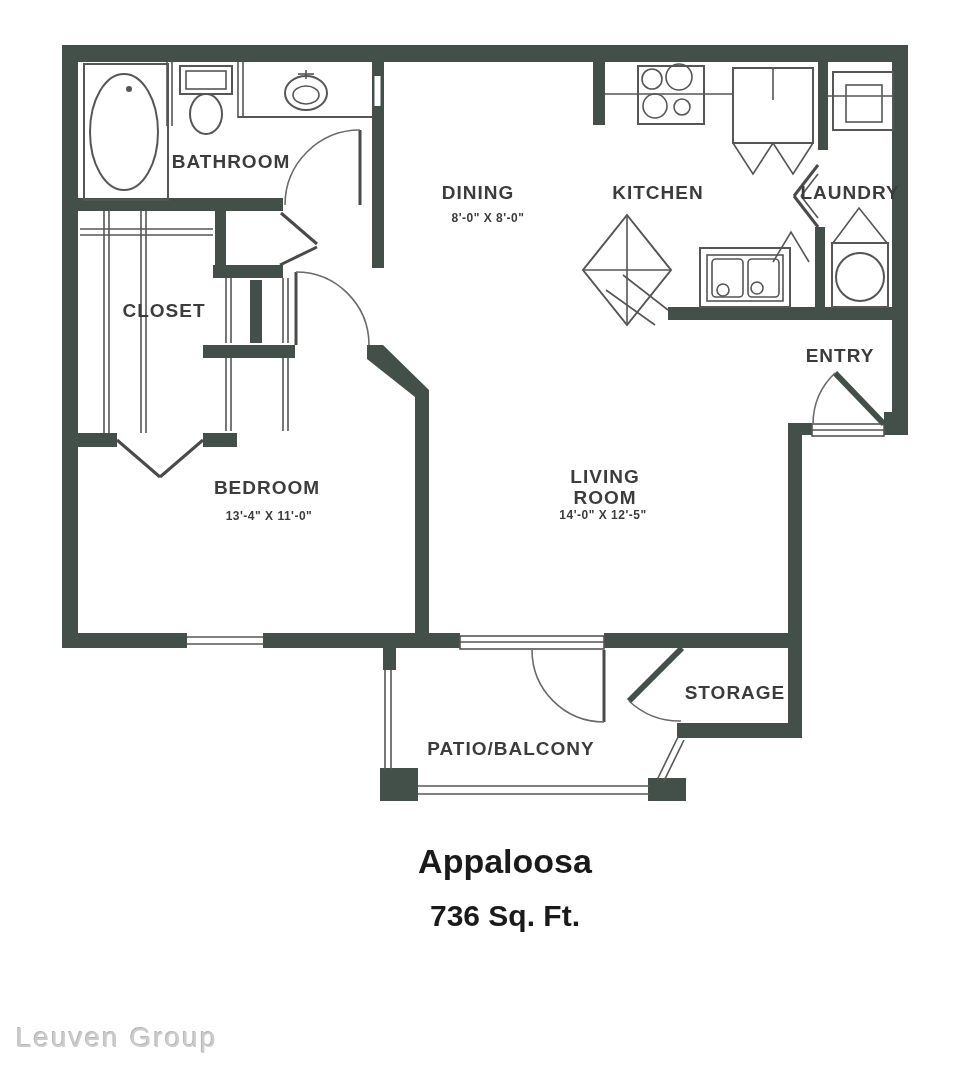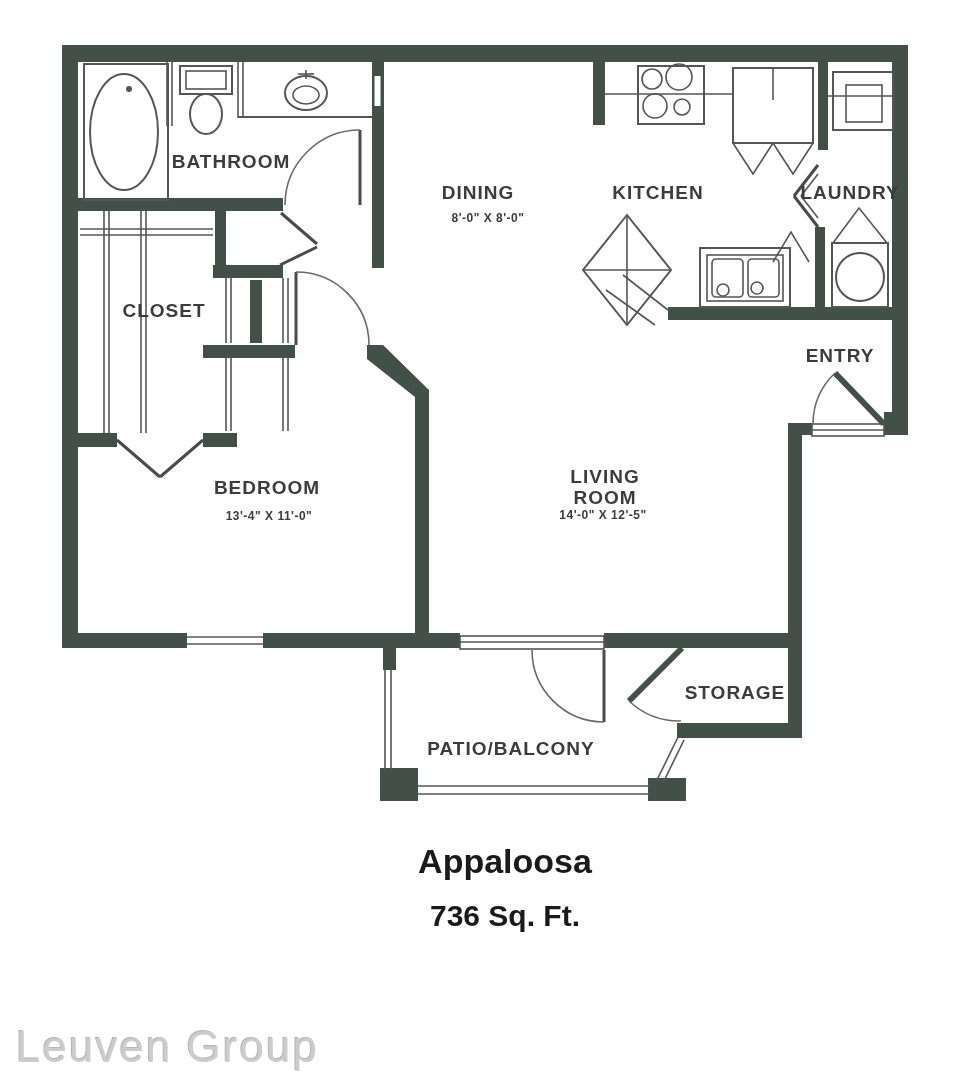--- a/index.html
+++ b/index.html
@@ -9,21 +9,21 @@
   .thin{stroke:var(--line,#565656);stroke-width:2;fill:none;}
   .thin15{stroke:var(--line,#565656);stroke-width:1.6;fill:none;}
   .arc{stroke:#6a6a6a;stroke-width:1.6;fill:none;}
   .leaf{stroke:#4a4a4a;stroke-width:3;fill:none;}
   .leafbold{stroke:var(--wall,#43504a);stroke-width:6;fill:none;}
   .whitefill{fill:#ffffff;}
   text.room{font-family:"Liberation Sans",sans-serif;font-weight:700;font-size:19px;letter-spacing:1px;fill:var(--labelText,#3c3c3c);text-anchor:middle;}
   text.dims{font-family:"Liberation Sans",sans-serif;font-weight:700;font-size:12px;letter-spacing:.5px;fill:var(--labelText,#3c3c3c);text-anchor:middle;}
   text.title{font-family:"Liberation Sans",sans-serif;font-weight:700;font-size:34px;fill:var(--titleText,#1a1a1a);text-anchor:middle;}
   text.area{font-family:"Liberation Sans",sans-serif;font-weight:700;font-size:30px;fill:var(--titleText,#1a1a1a);text-anchor:middle;}
-  #watermark{position:absolute;left:16px;top:1022px;font-size:44px;letter-spacing:2px;color:var(--watermarkText,#cccccc);text-shadow:-1px -1px 0 #b5b5b5,1px 1px 0 #ffffff;}
+  #watermark{position:absolute;left:16px;top:1022px;font-size:28px;letter-spacing:2px;color:var(--watermarkText,#cccccc);text-shadow:-1px -1px 0 #b5b5b5,1px 1px 0 #ffffff;}
 </style>
 </head>
 <body>
 
 <svg id="plan" width="964" height="1080" viewBox="0 0 964 1080" xmlns="http://www.w3.org/2000/svg">
 
   <g>
     <rect class="wall" x="62" y="45" width="846" height="17"></rect>
     <rect class="wall" x="62" y="45" width="16" height="603"></rect>
     <rect class="wall" x="892" y="45" width="16" height="368"></rect>

